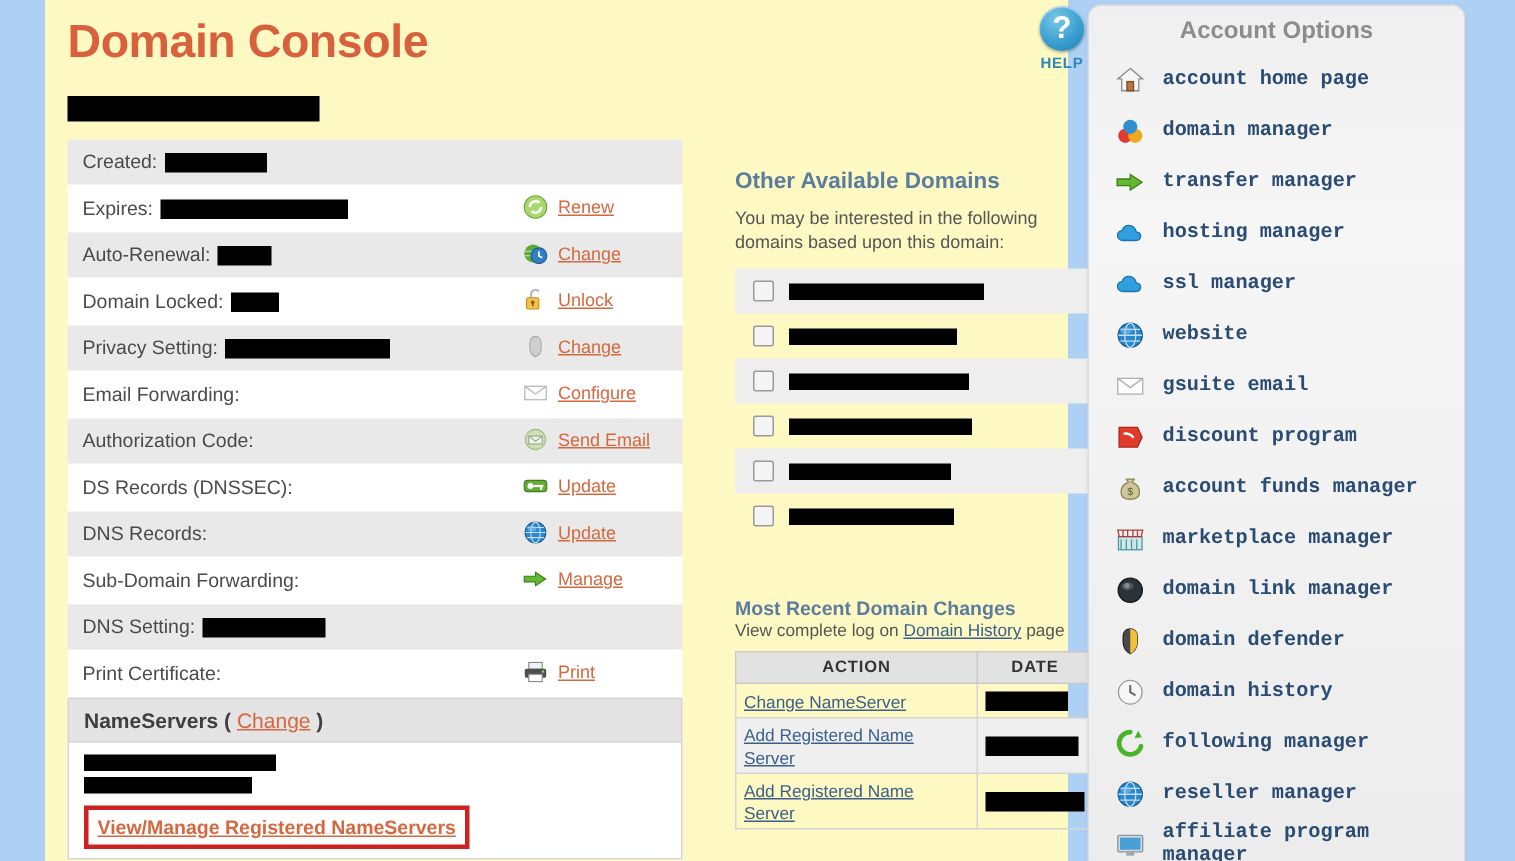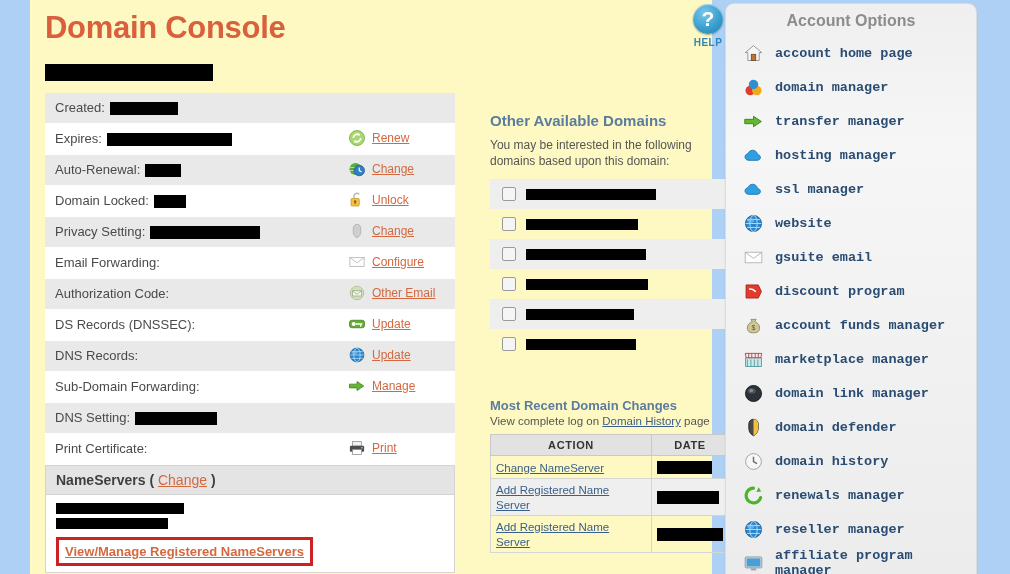--- a/index.html
+++ b/index.html
@@ -213,21 +213,21 @@
           </div>
         </div>
         <div class="row alt">
           <div class="lbl">Authorization Code:</div>
           <div class="act">
             <span class="ico" style="width: 18px; height: 18px; flex: 0 0 18px;"><svg viewBox="0 0 24 24" width="18" height="18">
                 <circle cx="12" cy="12" r="9" fill="#cfe0b8" stroke="#a4bd85"></circle>
                 <rect x="6" y="9" width="12" height="7" fill="#f3f3ee" stroke="#9aa889"></rect>
                 <path d="M6 9l6 4.6L18 9" stroke="#9aa889" fill="none"></path>
               </svg></span>
-            <a href="#">Other Email</a>
+            <a href="#">Send Email</a>
           </div>
         </div>
         <div class="row plain">
           <div class="lbl">DS Records (DNSSEC):</div>
           <div class="act">
             <span class="ico" style="width: 18px; height: 18px; flex: 0 0 18px;"><svg viewBox="0 0 24 24" width="18" height="18">
                 <rect x="2" y="7" width="20" height="10" rx="3" fill="#63ad34" stroke="#3f7d1d"></rect>
                 <circle cx="7.5" cy="12" r="2.6" fill="#fff"></circle>
                 <rect x="10" y="11" width="9" height="2" fill="#fff"></rect>
                 <rect x="16" y="12.5" width="2" height="3" fill="#fff"></rect>
@@ -451,21 +451,21 @@
               <circle cx="12" cy="12" r="9" fill="#f7f7f7" stroke="#9a9a9a"></circle>
               <path d="M12 6.5V12l4 2.4" stroke="#6a6a6a" stroke-width="1.6" fill="none"></path>
             </svg></span>
           <span class="label">domain history</span>
         </div>
         <div class="sb-item">
           <span class="ico" style="width: 21px; height: 21px; flex: 0 0 21px;"><svg viewBox="0 0 24 24" width="21" height="21">
               <path d="M12 3.5a8.5 8.5 0 1 0 8.2 10.8" stroke="#4bb32a" stroke-width="3.6" fill="none" stroke-linecap="round"></path>
               <path d="M18 2.5l2.8 5-5.6.6z" fill="#4bb32a"></path>
             </svg></span>
-          <span class="label">renewals manager</span>
+          <span class="label">following manager</span>
         </div>
         <div class="sb-item">
           <span class="ico" style="width: 21px; height: 21px; flex: 0 0 21px;"><svg viewBox="0 0 24 24" width="21" height="21">
               <circle cx="12" cy="12" r="9.2" fill="#2b86cc" stroke="#1b5c92"></circle>
               <ellipse cx="12" cy="12" rx="4.2" ry="9.2" fill="none" stroke="#bfe0f7" stroke-width="1"></ellipse>
               <path d="M3 12h18M4.5 7.5h15M4.5 16.5h15" stroke="#bfe0f7" stroke-width="1" fill="none"></path>
               <ellipse cx="9" cy="8.5" rx="4" ry="2.6" fill="#8ecbf2" opacity=".55"></ellipse>
             </svg></span>
           <span class="label">reseller manager</span>
         </div>

